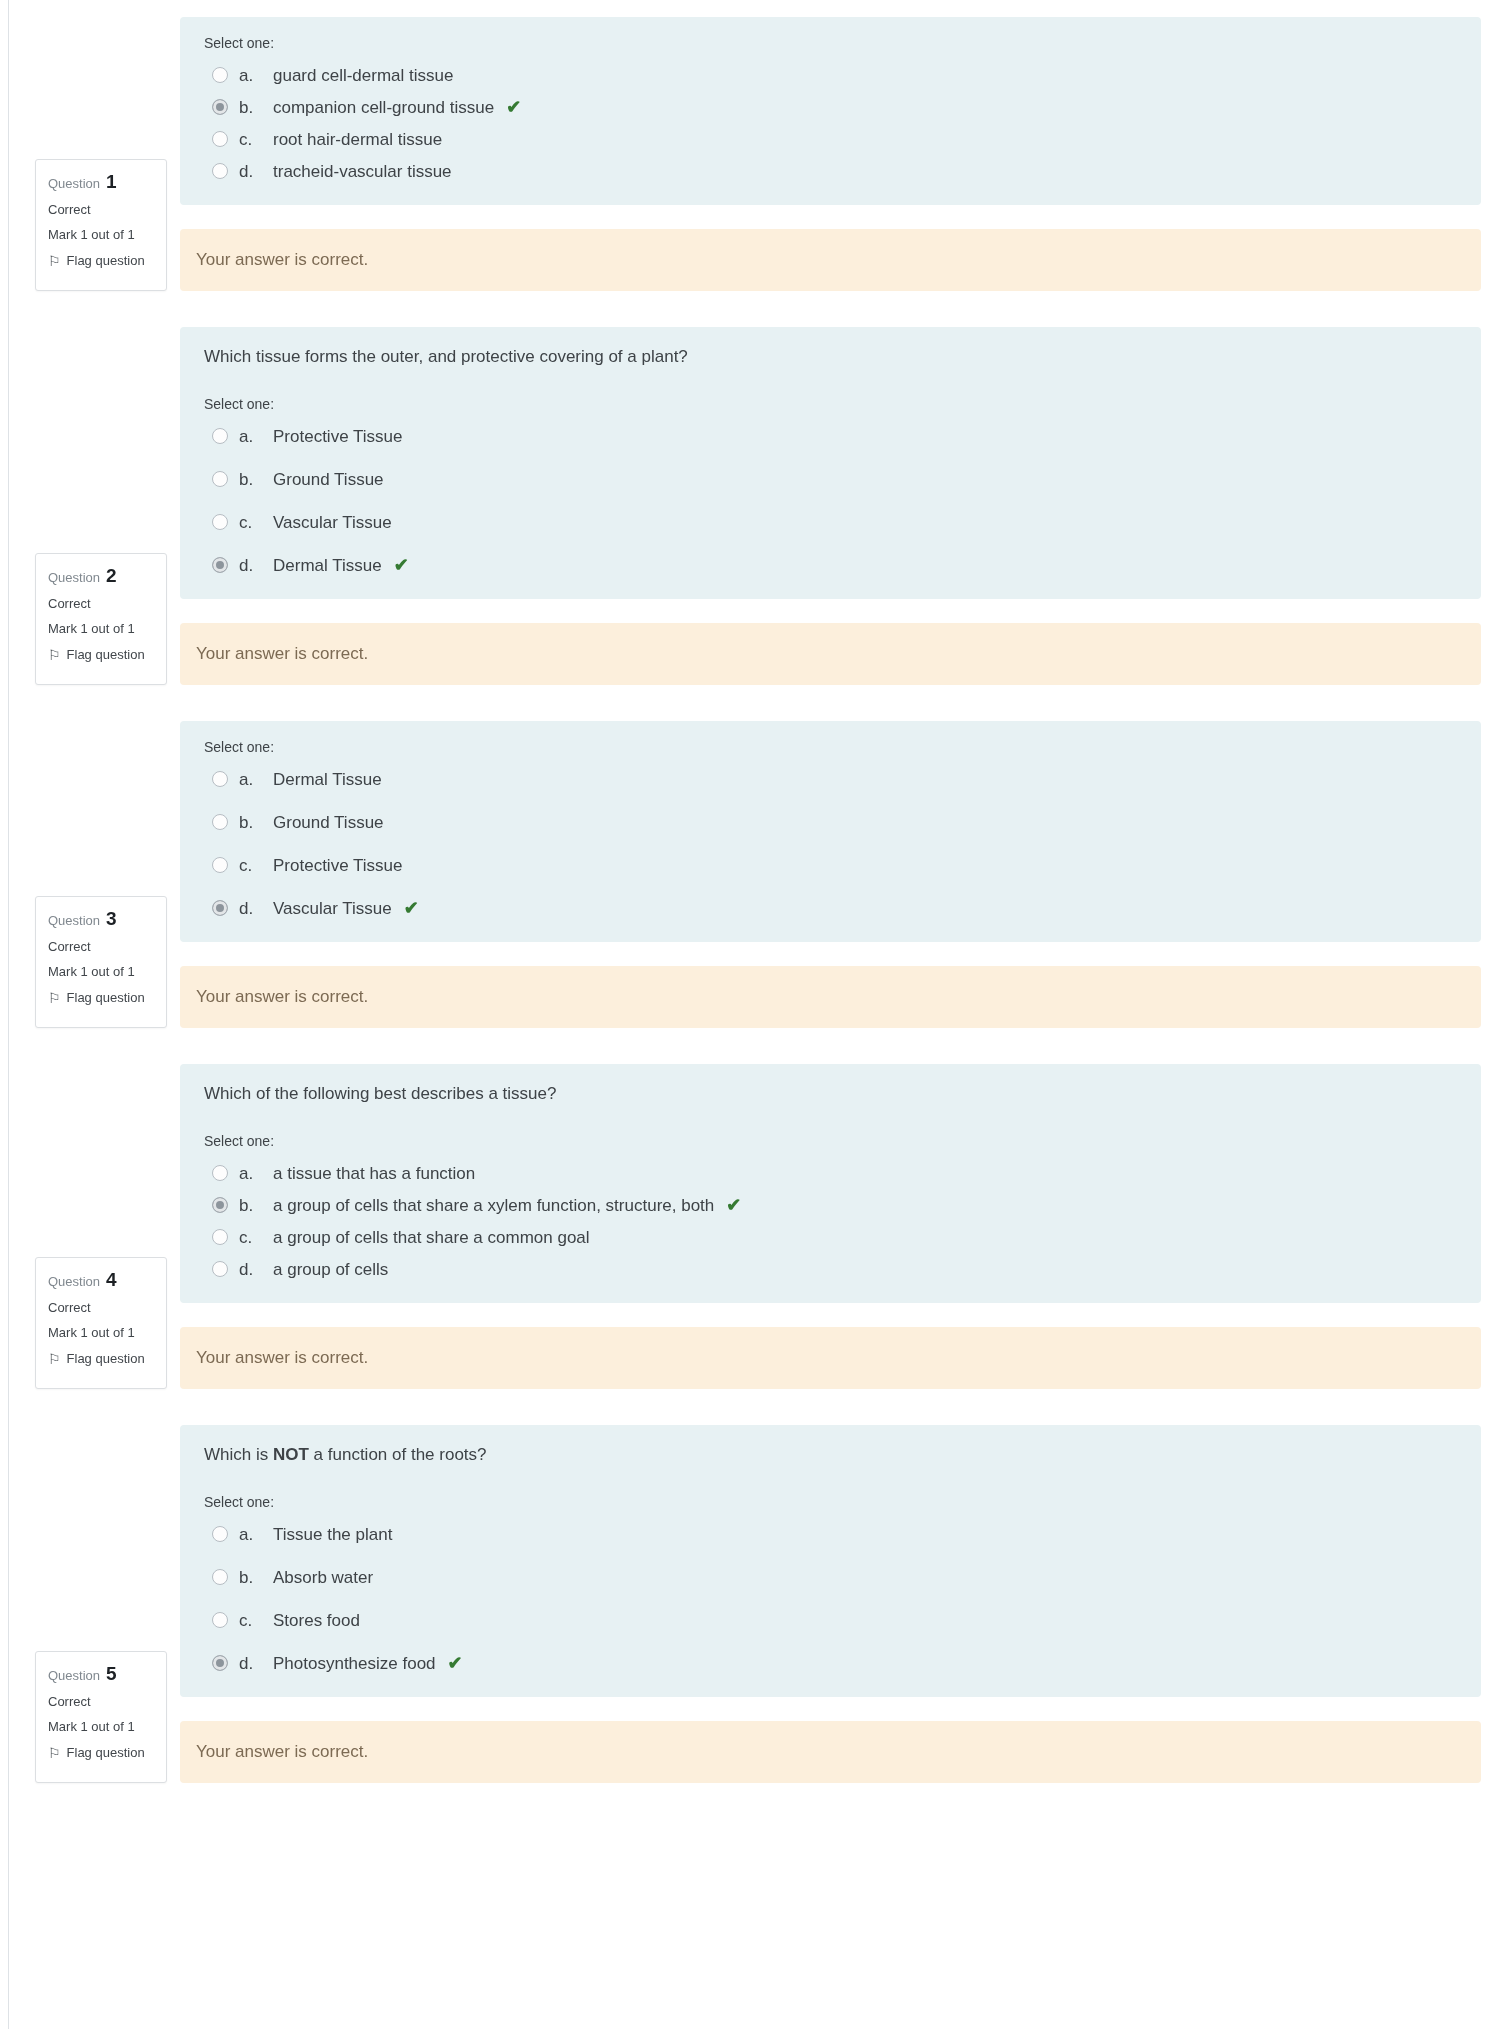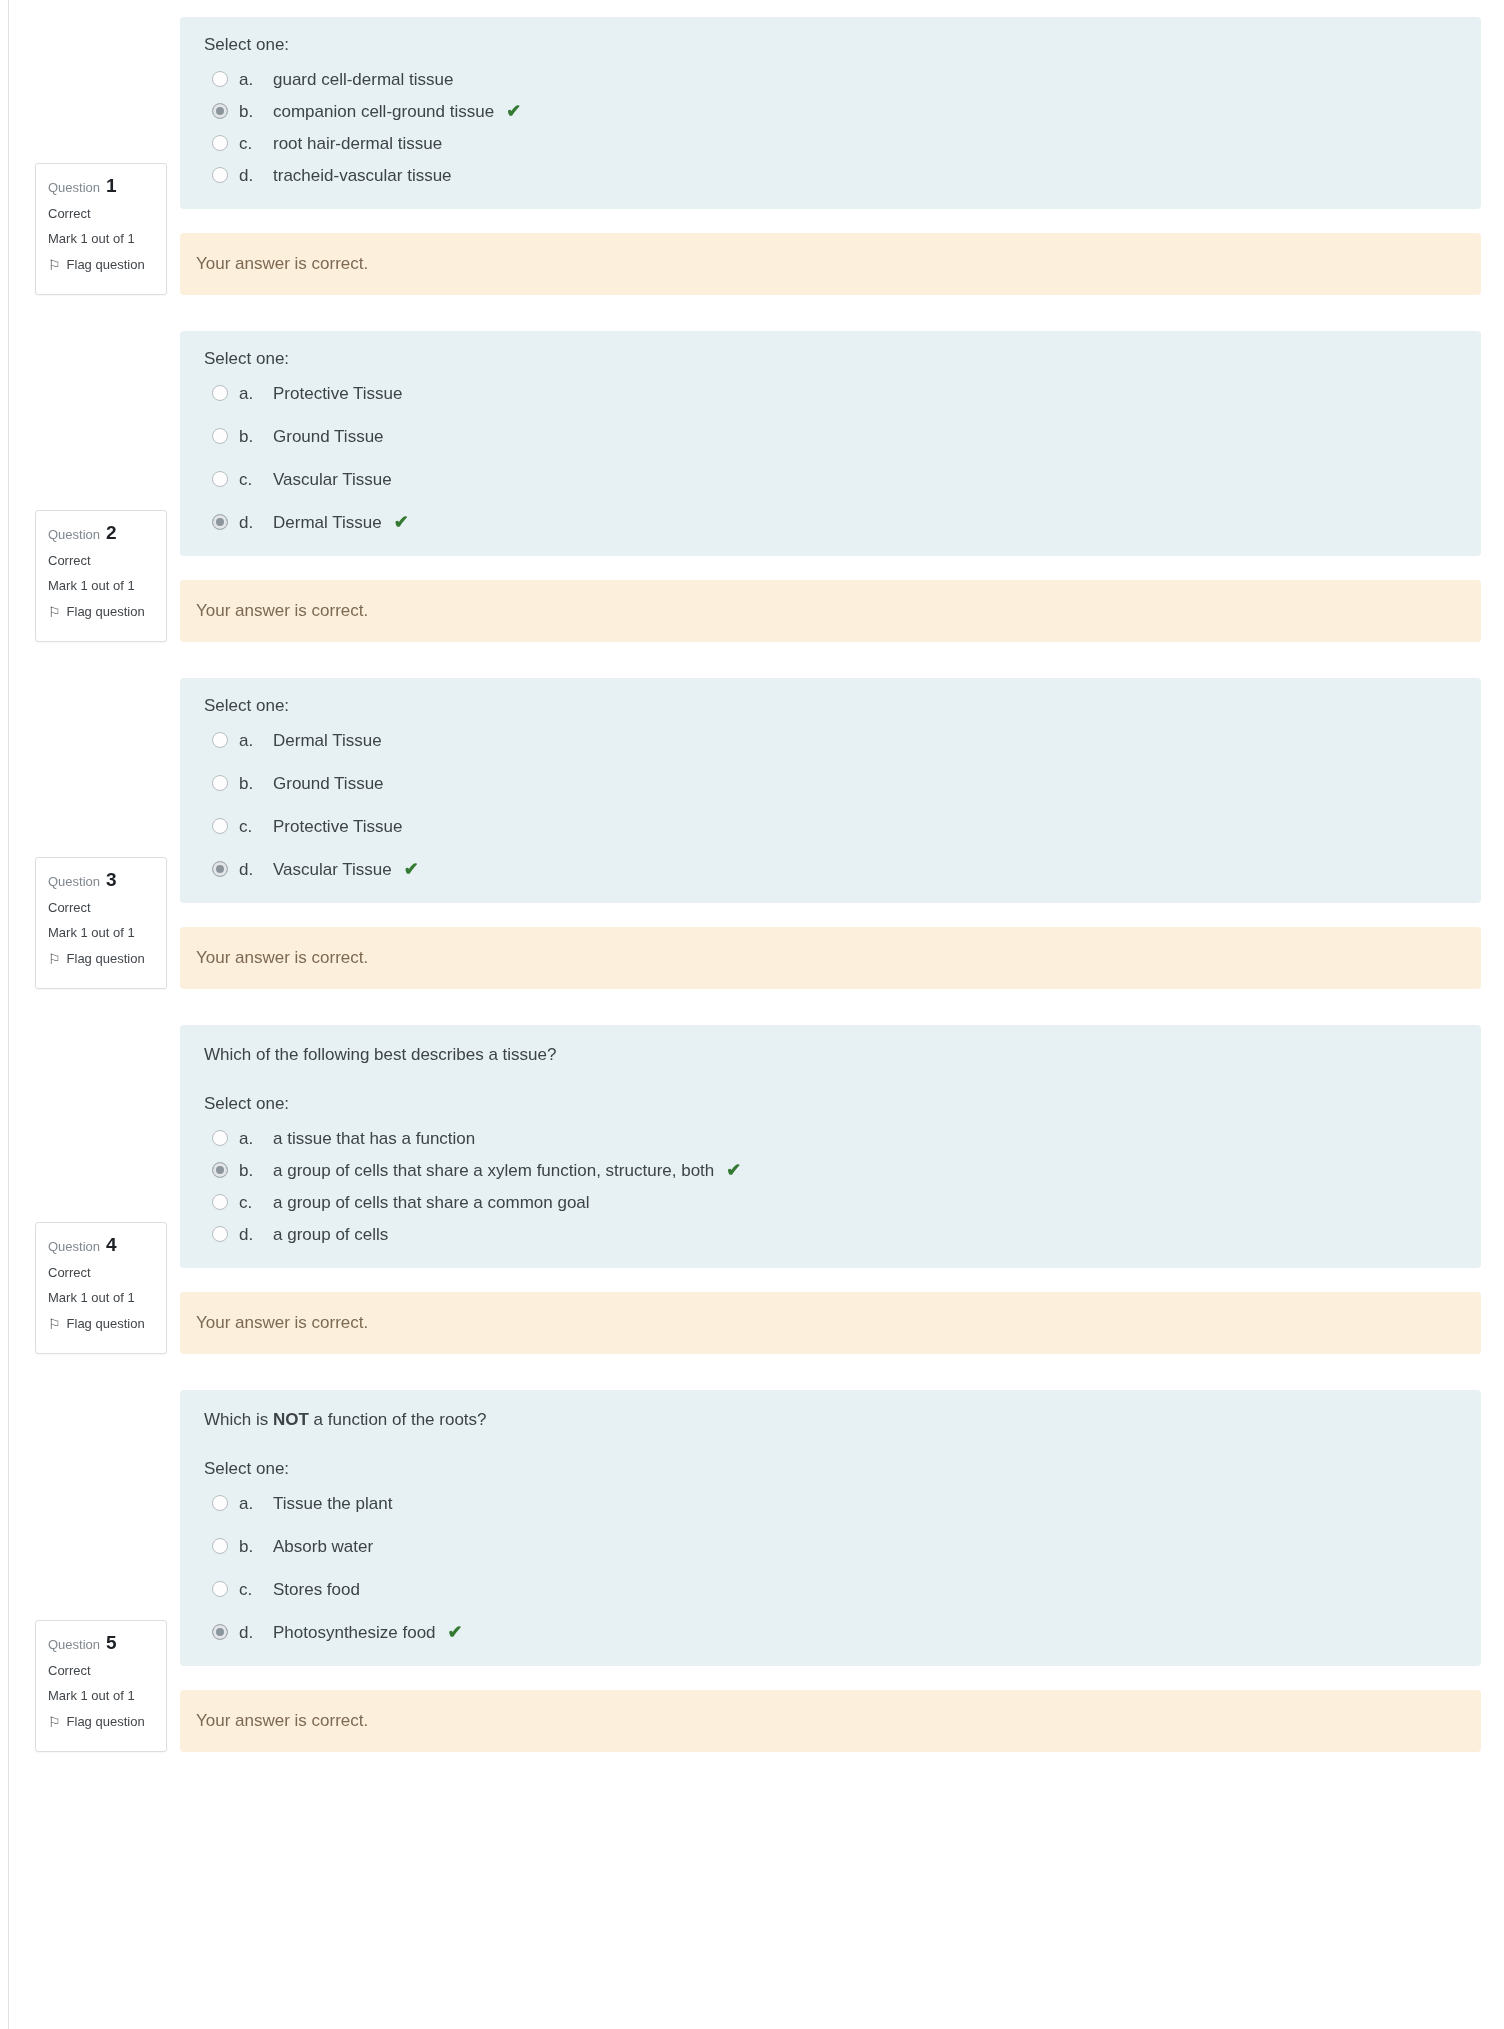--- a/index.html
+++ b/index.html
@@ -63,21 +63,21 @@
     padding:18px 24px 20px;
   }
   .qtext{
     margin:0 0 27px 0;
     font-size:17px;
     line-height:24px;
     color:var(--text-dark);
   }
   .qtext b{font-weight:bold;}
   .select-one{
-    font-size:17px;
+    font-size:14px;
     margin-bottom:11px;
   }
   .option{
     display:flex;
     align-items:flex-start;
     gap:11px;
     margin-left:8px;
     font-size:17px;
     line-height:27px;
     color:var(--text-dark);
@@ -176,20 +176,21 @@
       </div>
       <div class="info-status">Correct</div>
       <div class="info-mark">Mark 1 out of 1</div>
       <a class="info-flag">
         <span class="flag-icon">⚐</span>
         <span class="flag-text">Flag question</span>
       </a>
     </aside>
     <div class="qcontent">
       <div class="qbox">
+        <p class="qtext"><span>Which tissue forms the outer, and protective covering of a plant?</span></p>
         <div class="select-one">Select one:</div>
         <div class="options spaced">
               <div class="option">
                 <span class="radio"></span>
                 <span class="letter">a.</span>
                 <span class="opt-text">Protective Tissue</span>
               </div>
               <div class="option">
                 <span class="radio"></span>
                 <span class="letter">b.</span>

